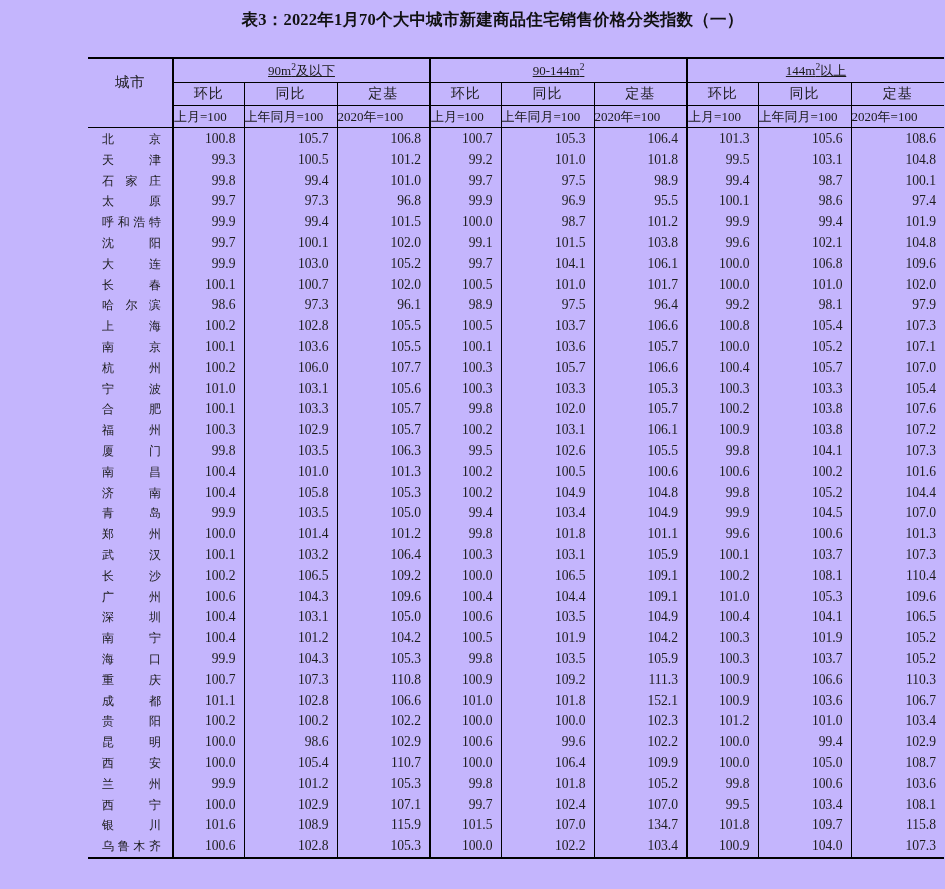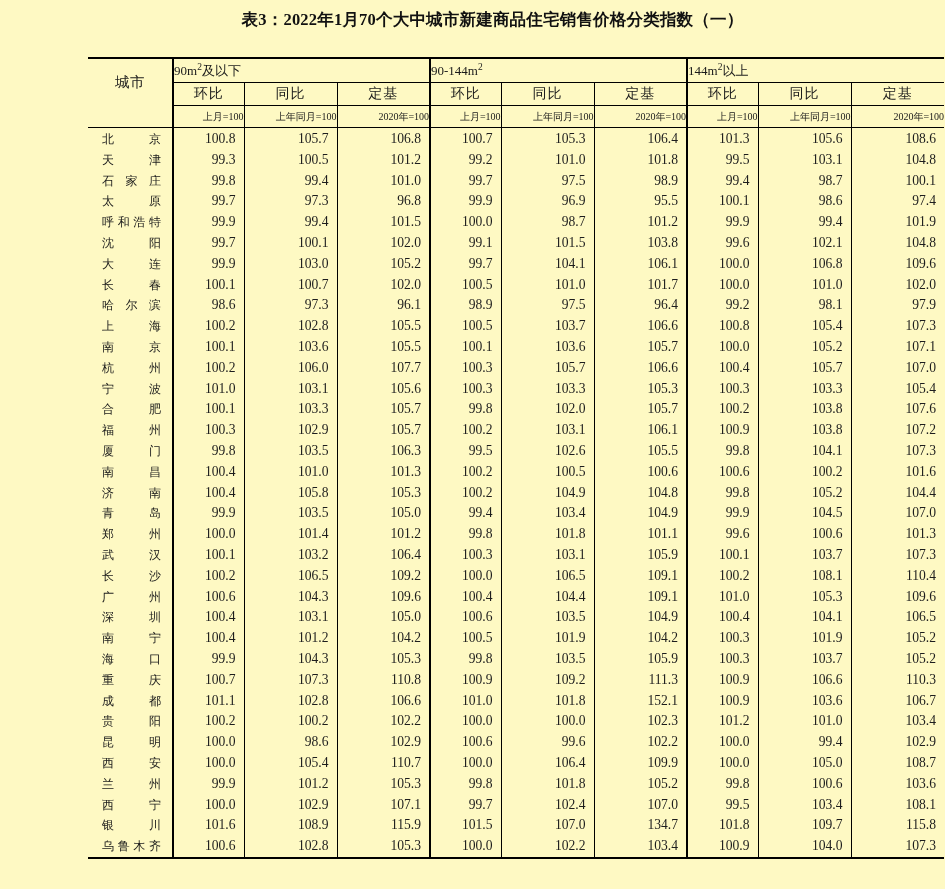--- a/index.html
+++ b/index.html
@@ -11,21 +11,21 @@
     width: 945px;
     height: 889px;
     font-family: "Liberation Serif", "DejaVu Serif", serif;
     color: #1a1a1a;
     overflow: hidden;
   }
   #page {
     position: relative;
     width: 945px;
     height: 889px;
-    background: #fef9c3;
+    background: #c4b5fd;
   }
   .title {
     text-align: center;
     font-weight: bold;
     font-size: 16.5px;
     letter-spacing: 0.2px;
     padding-top: 9px;
     padding-left: 40px;
     color: #111;
     white-space: nowrap;
@@ -56,45 +56,46 @@
   .rule-top { border-top: 2.5px solid #000; }
   .rule-bot { border-bottom: 2.5px solid #000; }
   .rule-thin-bot { border-bottom: 1px solid #000; }
 
   
   .vl-thin { border-left: 1px solid #000; }
   .vl-thick { border-left: 2px solid #000; }
 
   th.grp {
     height: 23px;
-    text-align: left;
+    text-align: center;
     font-size: 13px;
     white-space: nowrap;
     border-bottom: 1px solid #000;
+    text-decoration: underline;
   }
   th.grp sup { font-size: 9.5px; vertical-align: super; line-height: 0; }
 
   th.city {
     text-align: center;
     font-size: 14.5px;
     letter-spacing: 0.5px;
     vertical-align: middle;
   }
   th.sub {
     height: 22px;
     text-align: center;
     font-size: 14px;
     letter-spacing: 1px;
     border-bottom: 1px solid #000;
     margin-left: 39px;
   }
   th.base {
     height: 21px;
-    text-align: right;
-    font-size: 10px;
+    text-align: left;
+    font-size: 13px;
     white-space: nowrap;
   }
   tbody td.city-cell {
     height: 20.8px;
     font-size: 12px;
     text-align: justify;
     text-align-last: justify;
     padding: 0 11px 0 14px;
     white-space: nowrap;
     line-height: 20.8px;

